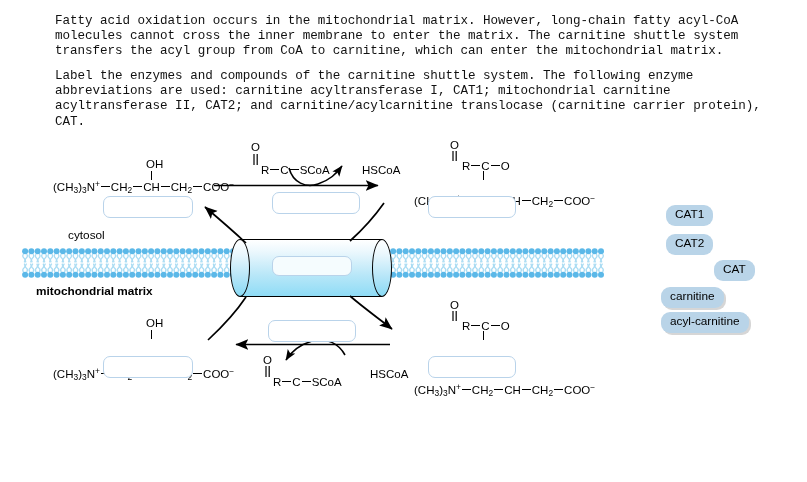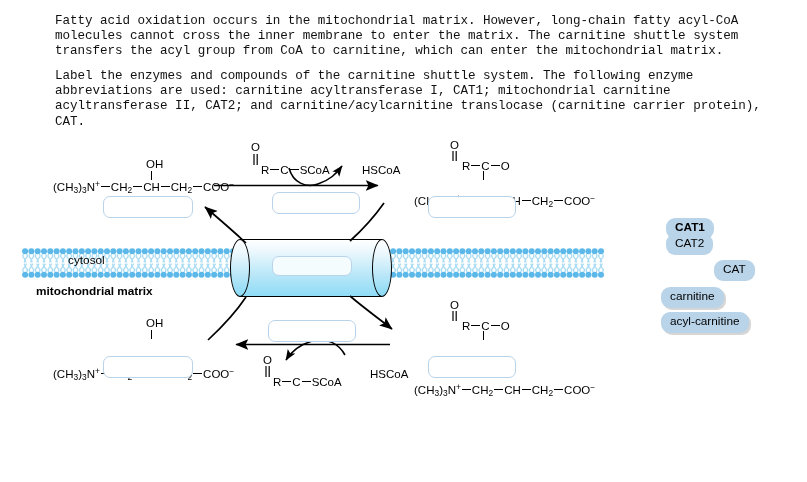--- a/index.html
+++ b/index.html
@@ -902,21 +902,21 @@
           </g>
           <g transform="translate(207.9000000000001,0)">
             <path d="M1.5 9.0 q-1.6 -2.4 0.4 -3.9 q2.0 -1.5 0.3 -4.5" stroke="#aadcf3" stroke-width="1.3" fill="none"></path>
             <path d="M4.7 9.0 q1.6 -2.4 -0.4 -3.9 q-2.0 -1.5 0.3 -4.5" stroke="#aadcf3" stroke-width="1.3" fill="none"></path>
             <circle cx="3.1" r="3" fill="#5bb8e8" cy="11.7"></circle>
           </g>
         </g>
     </svg>
   </div>
 
-  <div class="side-label" style="left:68px; top:228px;margin-top:25px;">cytosol</div>
+  <div class="side-label" style="left:68px; top:228px;">cytosol</div>
 
   <div class="side-label" style="left:36px; top:284px;font-weight:bold;">mitochondrial matrix</div>
 
   <div id="transporter" style="left:230px; top:239px; width:162px; height:58px;">
     <div class="cyl-body"></div>
     <div class="cyl-cap right"></div>
     <div class="cyl-cap left"></div>
   </div>
 
   <svg id="arrows" width="807" height="482" viewBox="0 0 807 482">
@@ -1014,20 +1014,20 @@
   <div class="above" style="left:450px; top:300px;">O</div>
   <svg style="position:absolute; left:451px; top:311px;" width="10" height="10">
     <line x1="2" y1="0" x2="2" y2="10" stroke="#000" stroke-width="1.2"></line>
     <line x1="5.2" y1="0" x2="5.2" y2="10" stroke="#000" stroke-width="1.2"></line>
   </svg>
   <div class="vbond" style="left:483px; top:331px; height:9px;"></div>
 
   <div class="dropbox" style="left:428px; top:356px; width:88px; height:22px;"></div>
 
   <div id="answer-bank">
-      <div class="bank-item" style="left: 666px; top: 218px; font-weight: bold;">CAT1</div>
+      <div class="bank-item" style="left: 666px; top: 205px;">CAT1</div>
       <div class="bank-item" style="left: 666px; top: 234px;">CAT2</div>
       <div class="bank-item" style="left: 666px; top: 260px; margin-left: 48px;">CAT</div>
       <div class="bank-item shadow" style="left: 661px; top: 287px;">carnitine</div>
       <div class="bank-item shadow" style="left: 661px; top: 312px;">acyl-carnitine</div>
     </div>
 
 </div>
 
 </body></html>

